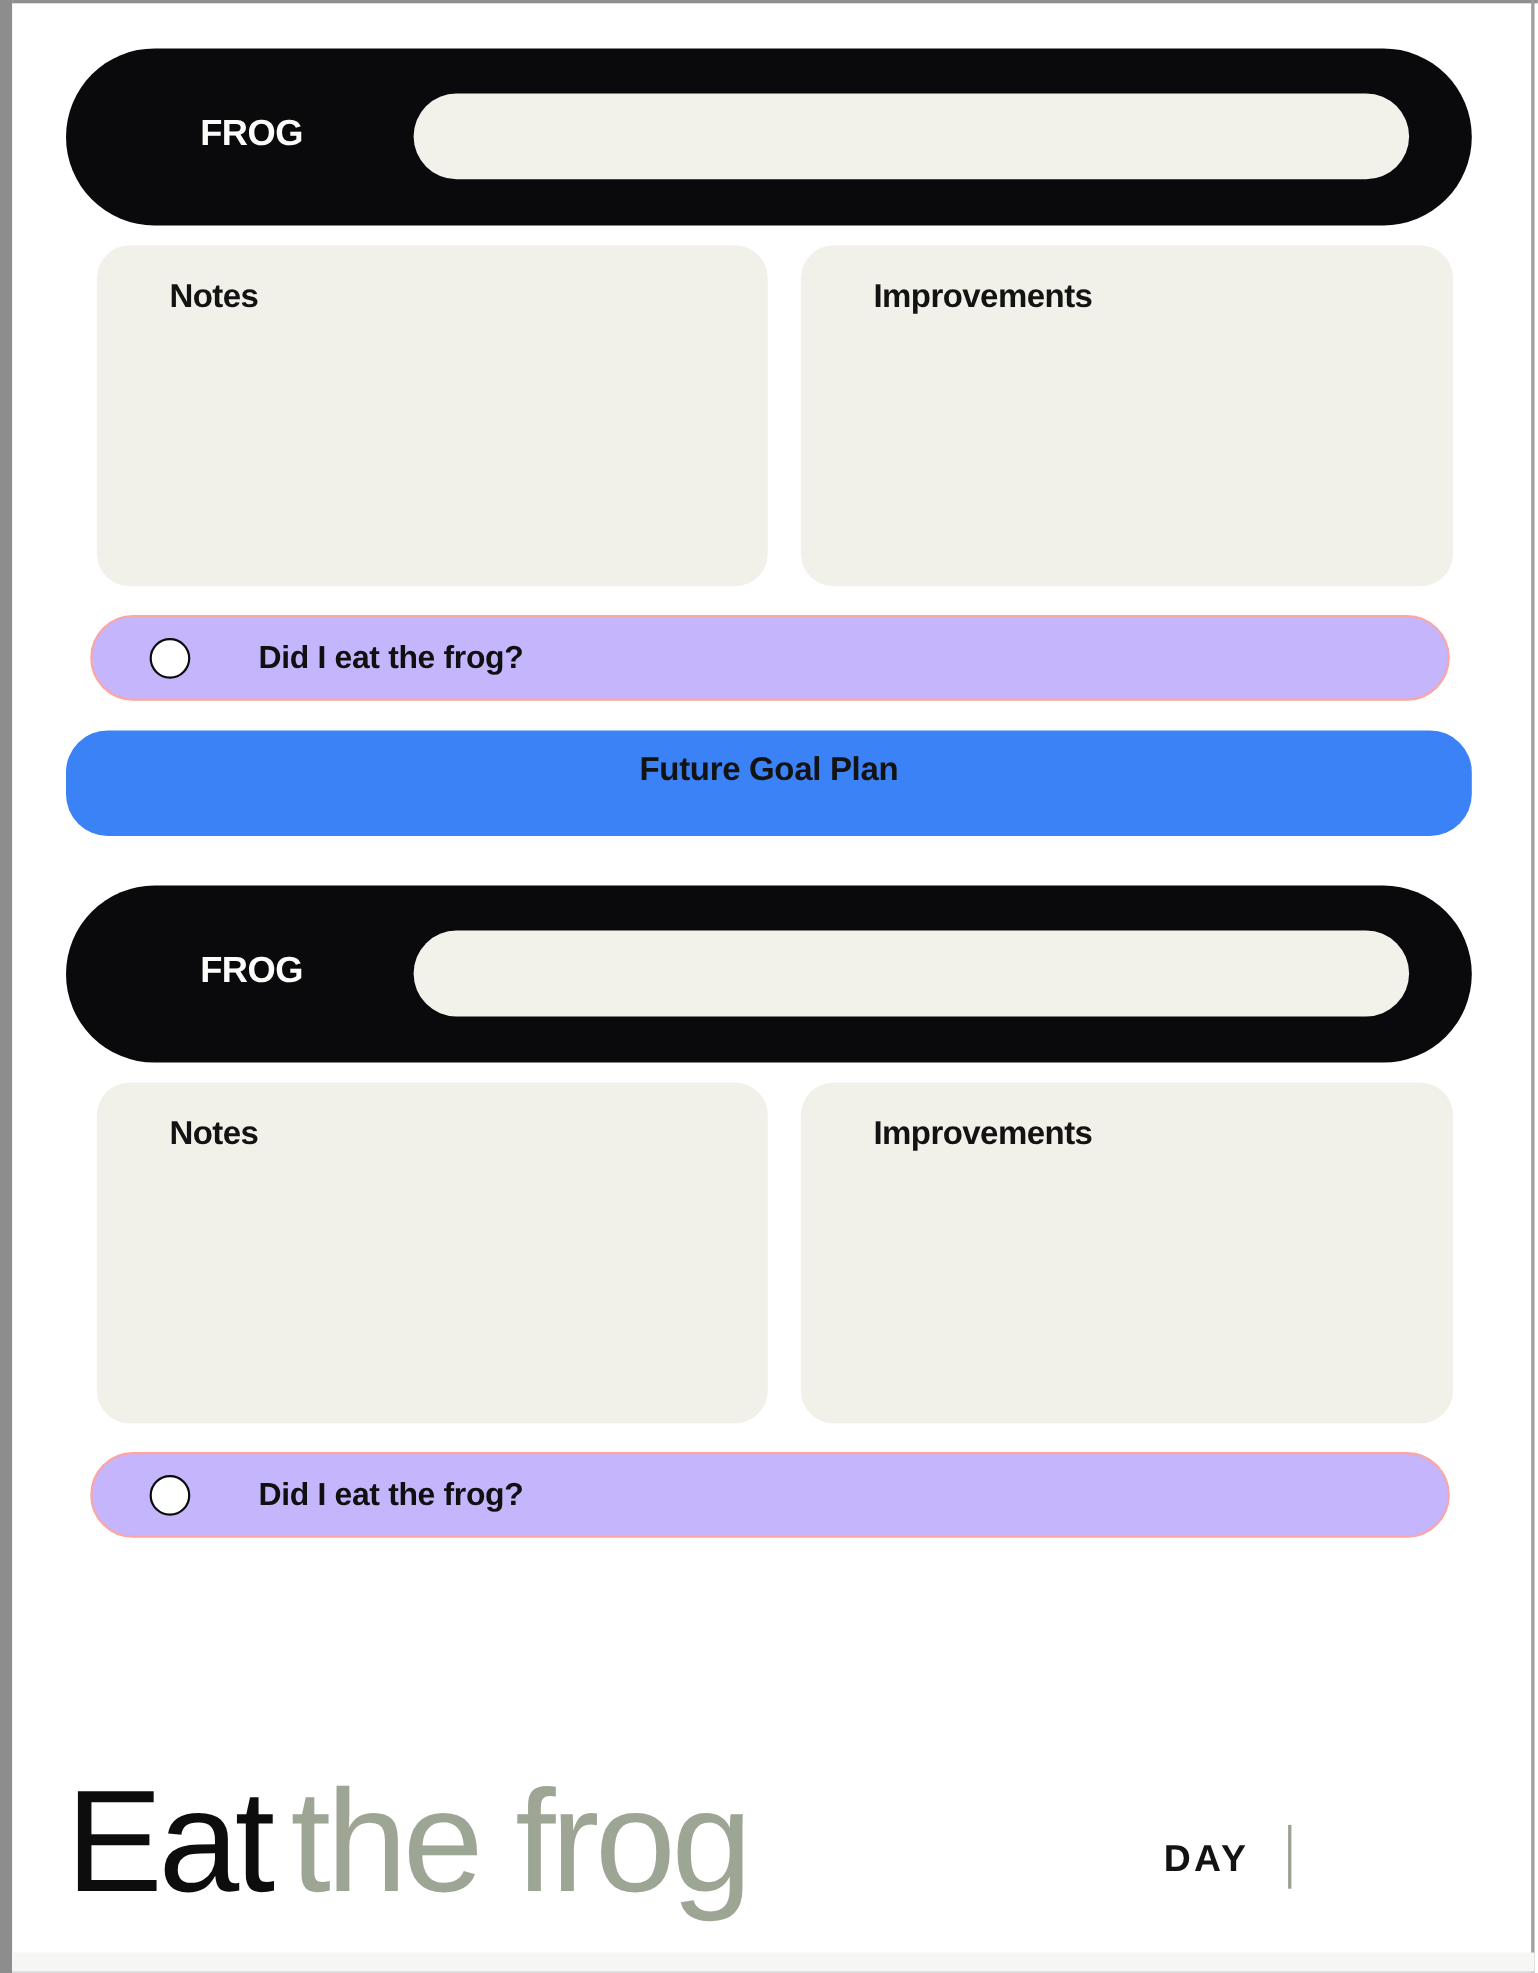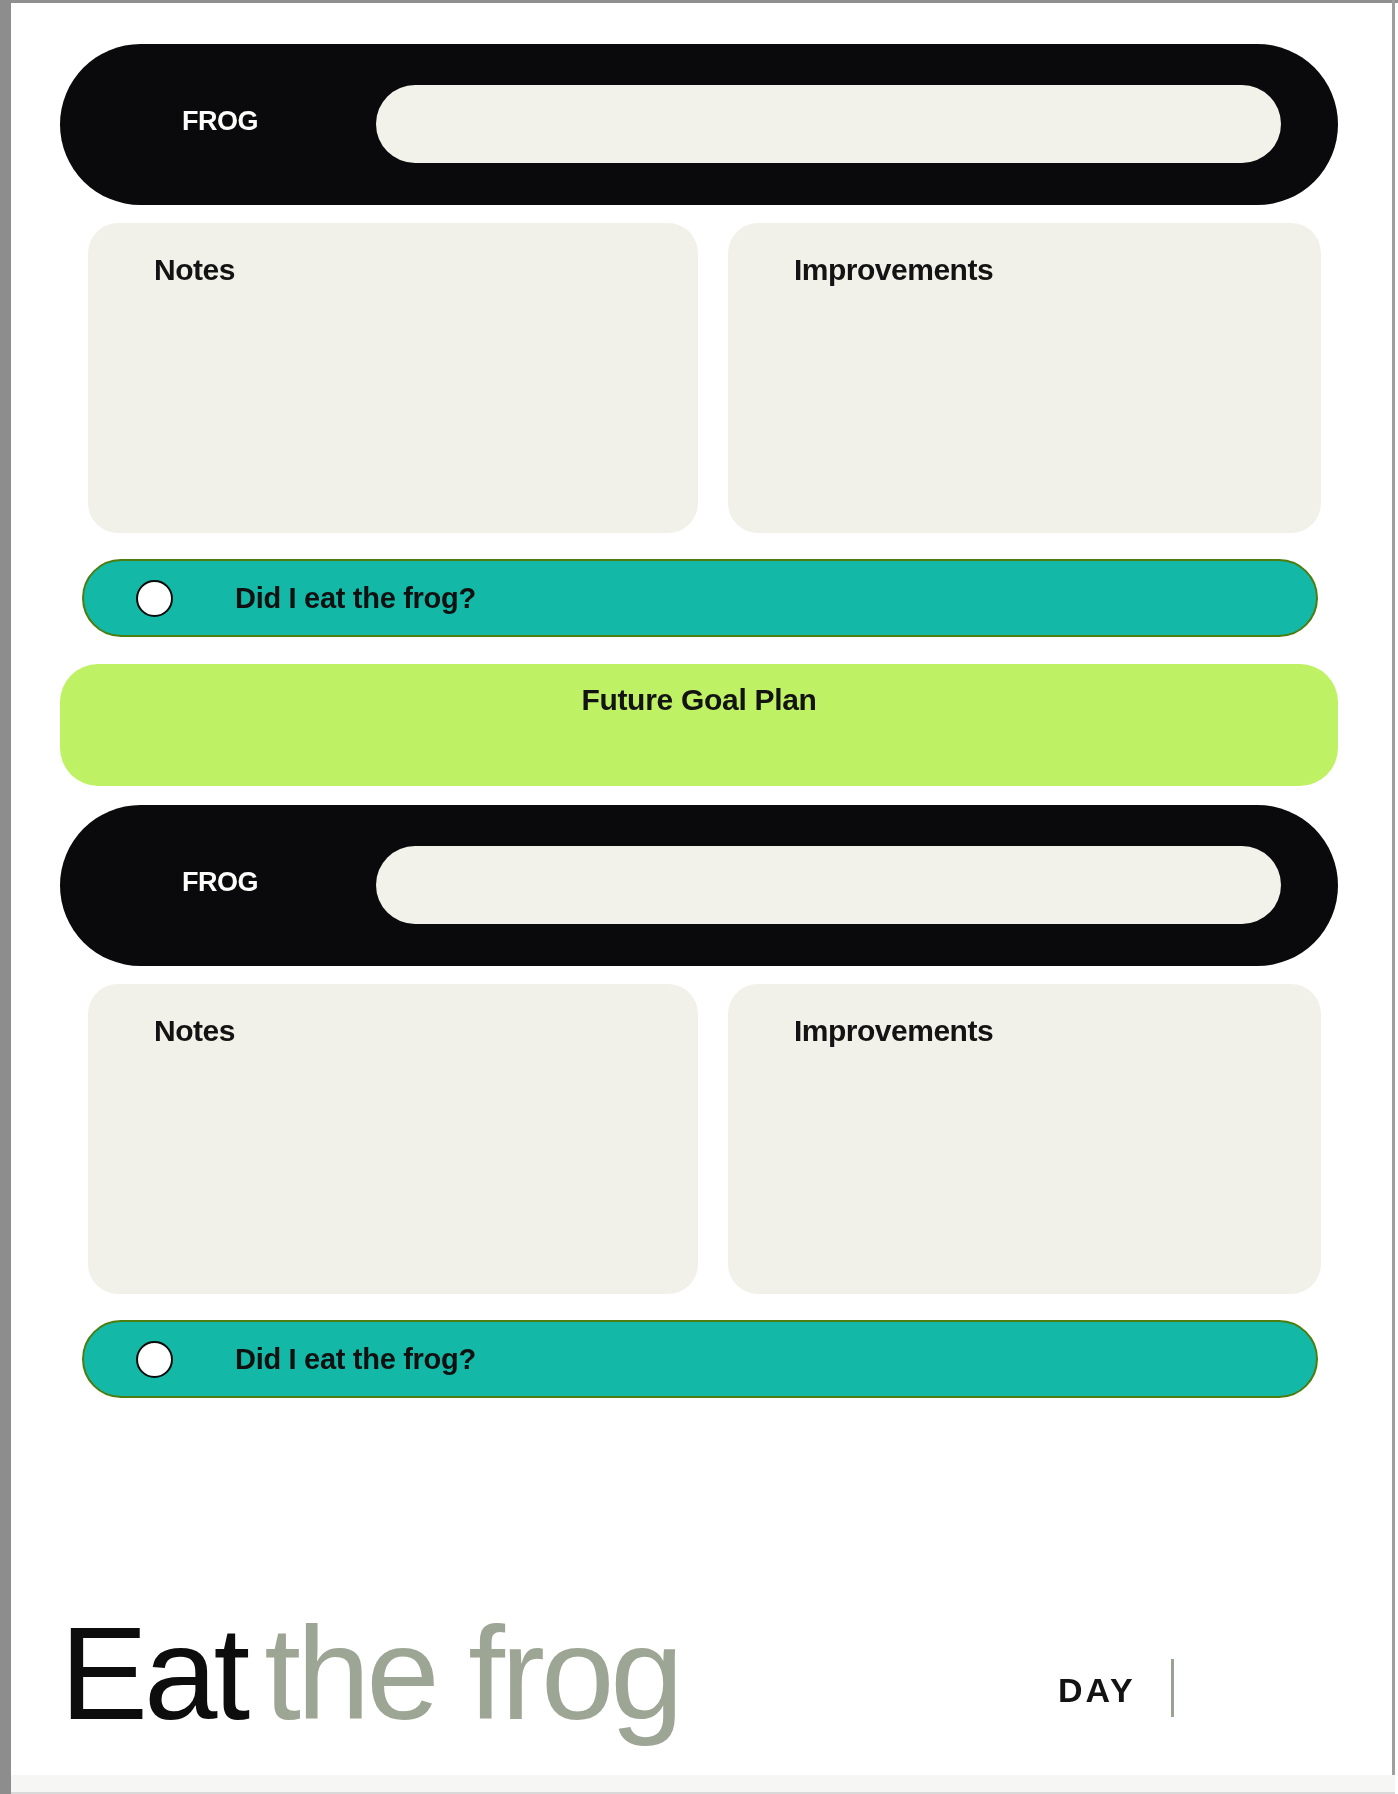--- a/index.html
+++ b/index.html
@@ -18,51 +18,51 @@
   
   .section{position:absolute;left:60px;width:1278px;}
   .section.s1{top:44px;}
   .section.s2{top:805px;}
 
   .frog-pill{
     position:relative;height:161px;border-radius:80.5px;background:#0a0a0c;
   }
   .frog-label{
     position:absolute;left:122px;top:0;height:154px;display:flex;align-items:center;
-    color:#fcfcfa;font-size:27px;font-weight:600;letter-spacing:-0.5px;
+    color:#fcfcfa;font-size:33px;font-weight:600;letter-spacing:-0.5px;
   }
   .frog-input{
     position:absolute;left:316px;top:41px;width:905px;height:78px;
     border:none;outline:none;border-radius:39px;background:#f2f2eb;
     font-family:inherit;font-size:28px;padding:0 30px;box-sizing:border-box;color:#121212;
   }
 
   .boxes-row{display:flex;gap:30px;margin:18px 0 0 28px;width:1233px;}
   .note-box{
     height:310px;border-radius:30px;background:#f2f1e9;
     padding:30px 0 0 66px;box-sizing:border-box;
   }
   .note-box.b1{width:610px;}
   .note-box.b2{width:593px;}
   .note-box .box-label{font-size:30px;font-weight:600;letter-spacing:-0.5px;color:#131313;}
 
   .did-pill{
     margin:26px 0 0 22px;width:1236px;height:78px;border-radius:40px;
-    background:#14b8a6;border:2px solid #4d7c0f;box-sizing:border-box;
+    background:#c4b5fd;border:2px solid #fca5a5;box-sizing:border-box;
     display:flex;align-items:center;
   }
   .did-circle{
     margin-left:52px;width:37px;height:37px;border-radius:50%;
     border:2.5px solid #0b0b0b;background:#ffffff;box-sizing:border-box;
     padding:0;cursor:pointer;flex:none;
   }
   .did-text{margin-left:62px;font-size:29px;font-weight:600;letter-spacing:-0.3px;color:#101010;}
 
   .divider-bar{
-    margin-top:27px;width:1278px;height:122px;border-radius:38px;background:#bef264;
+    margin-top:27px;width:1278px;height:96px;border-radius:38px;background:#3b82f6;
     text-align:center;padding-top:19px;box-sizing:border-box;
   }
   .divider-bar .divider-text{font-size:30px;font-weight:600;letter-spacing:-0.3px;color:#131313;}
 
   
   .big-title{
     position:absolute;left:60px;top:1576px;font-size:132px;font-weight:400;
     letter-spacing:-4px;line-height:1;white-space:nowrap;margin-top:32px;
   }
   .big-title .t-black{color:#0d0d0d;}

